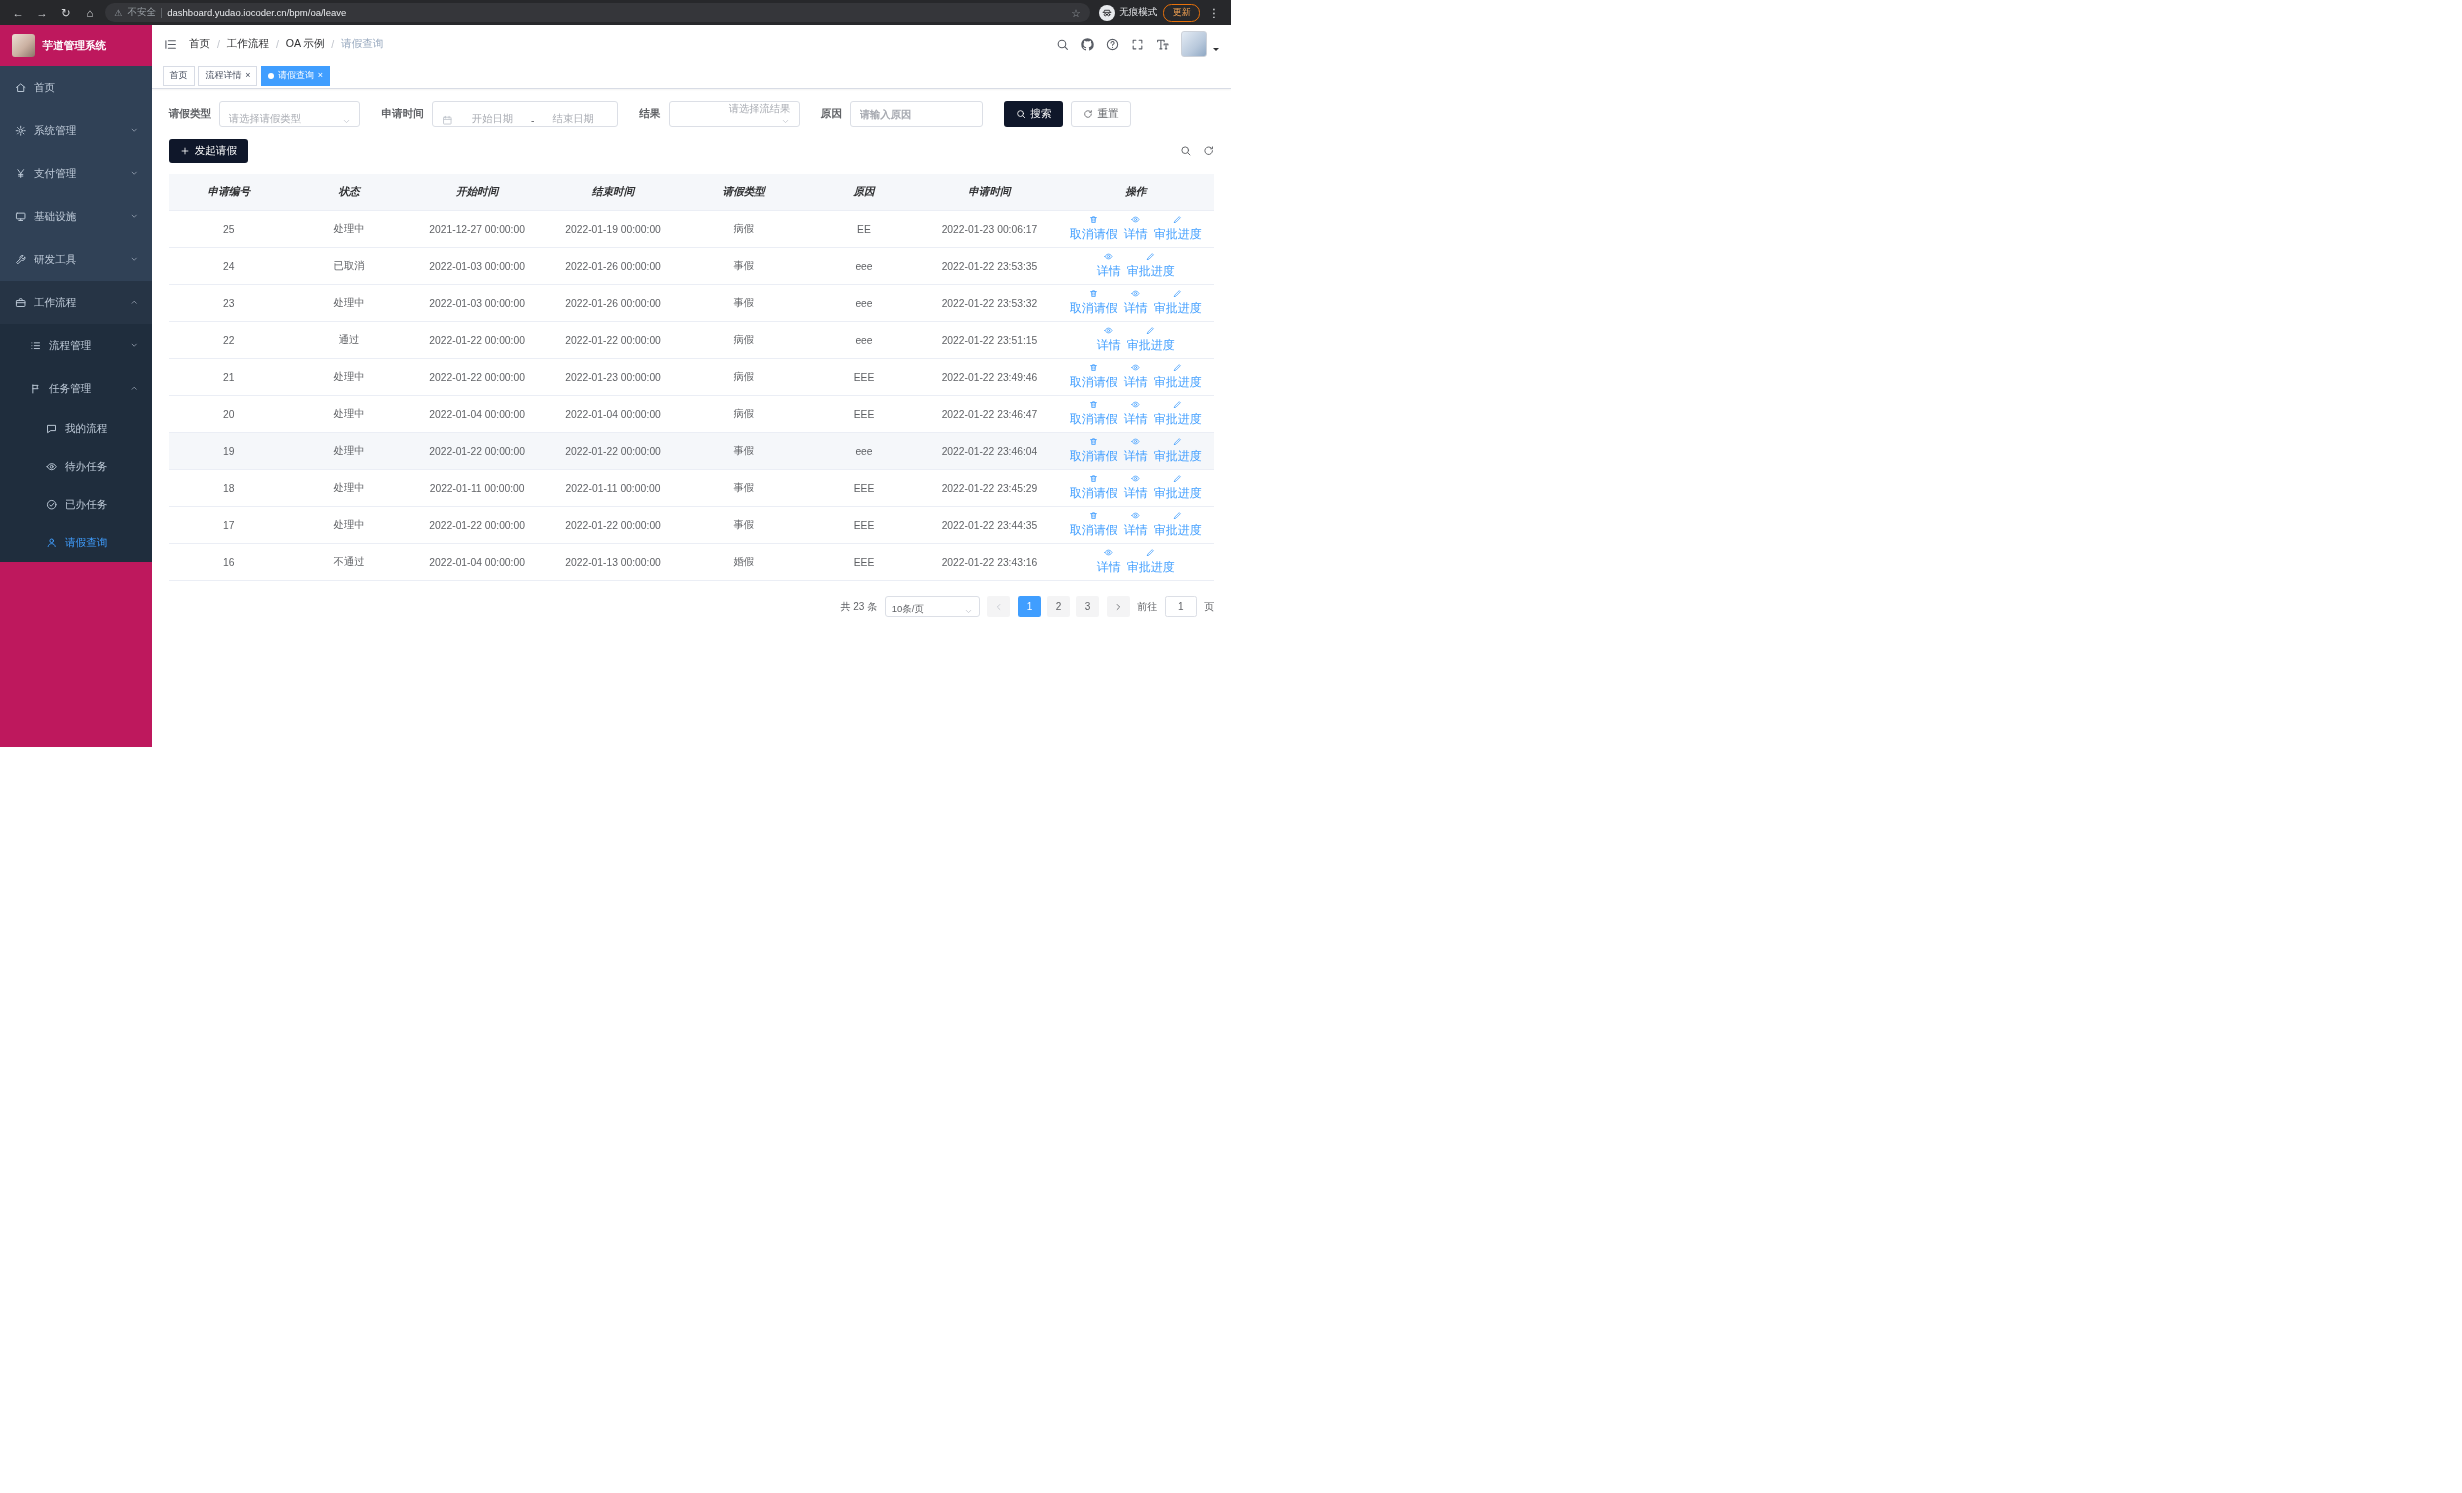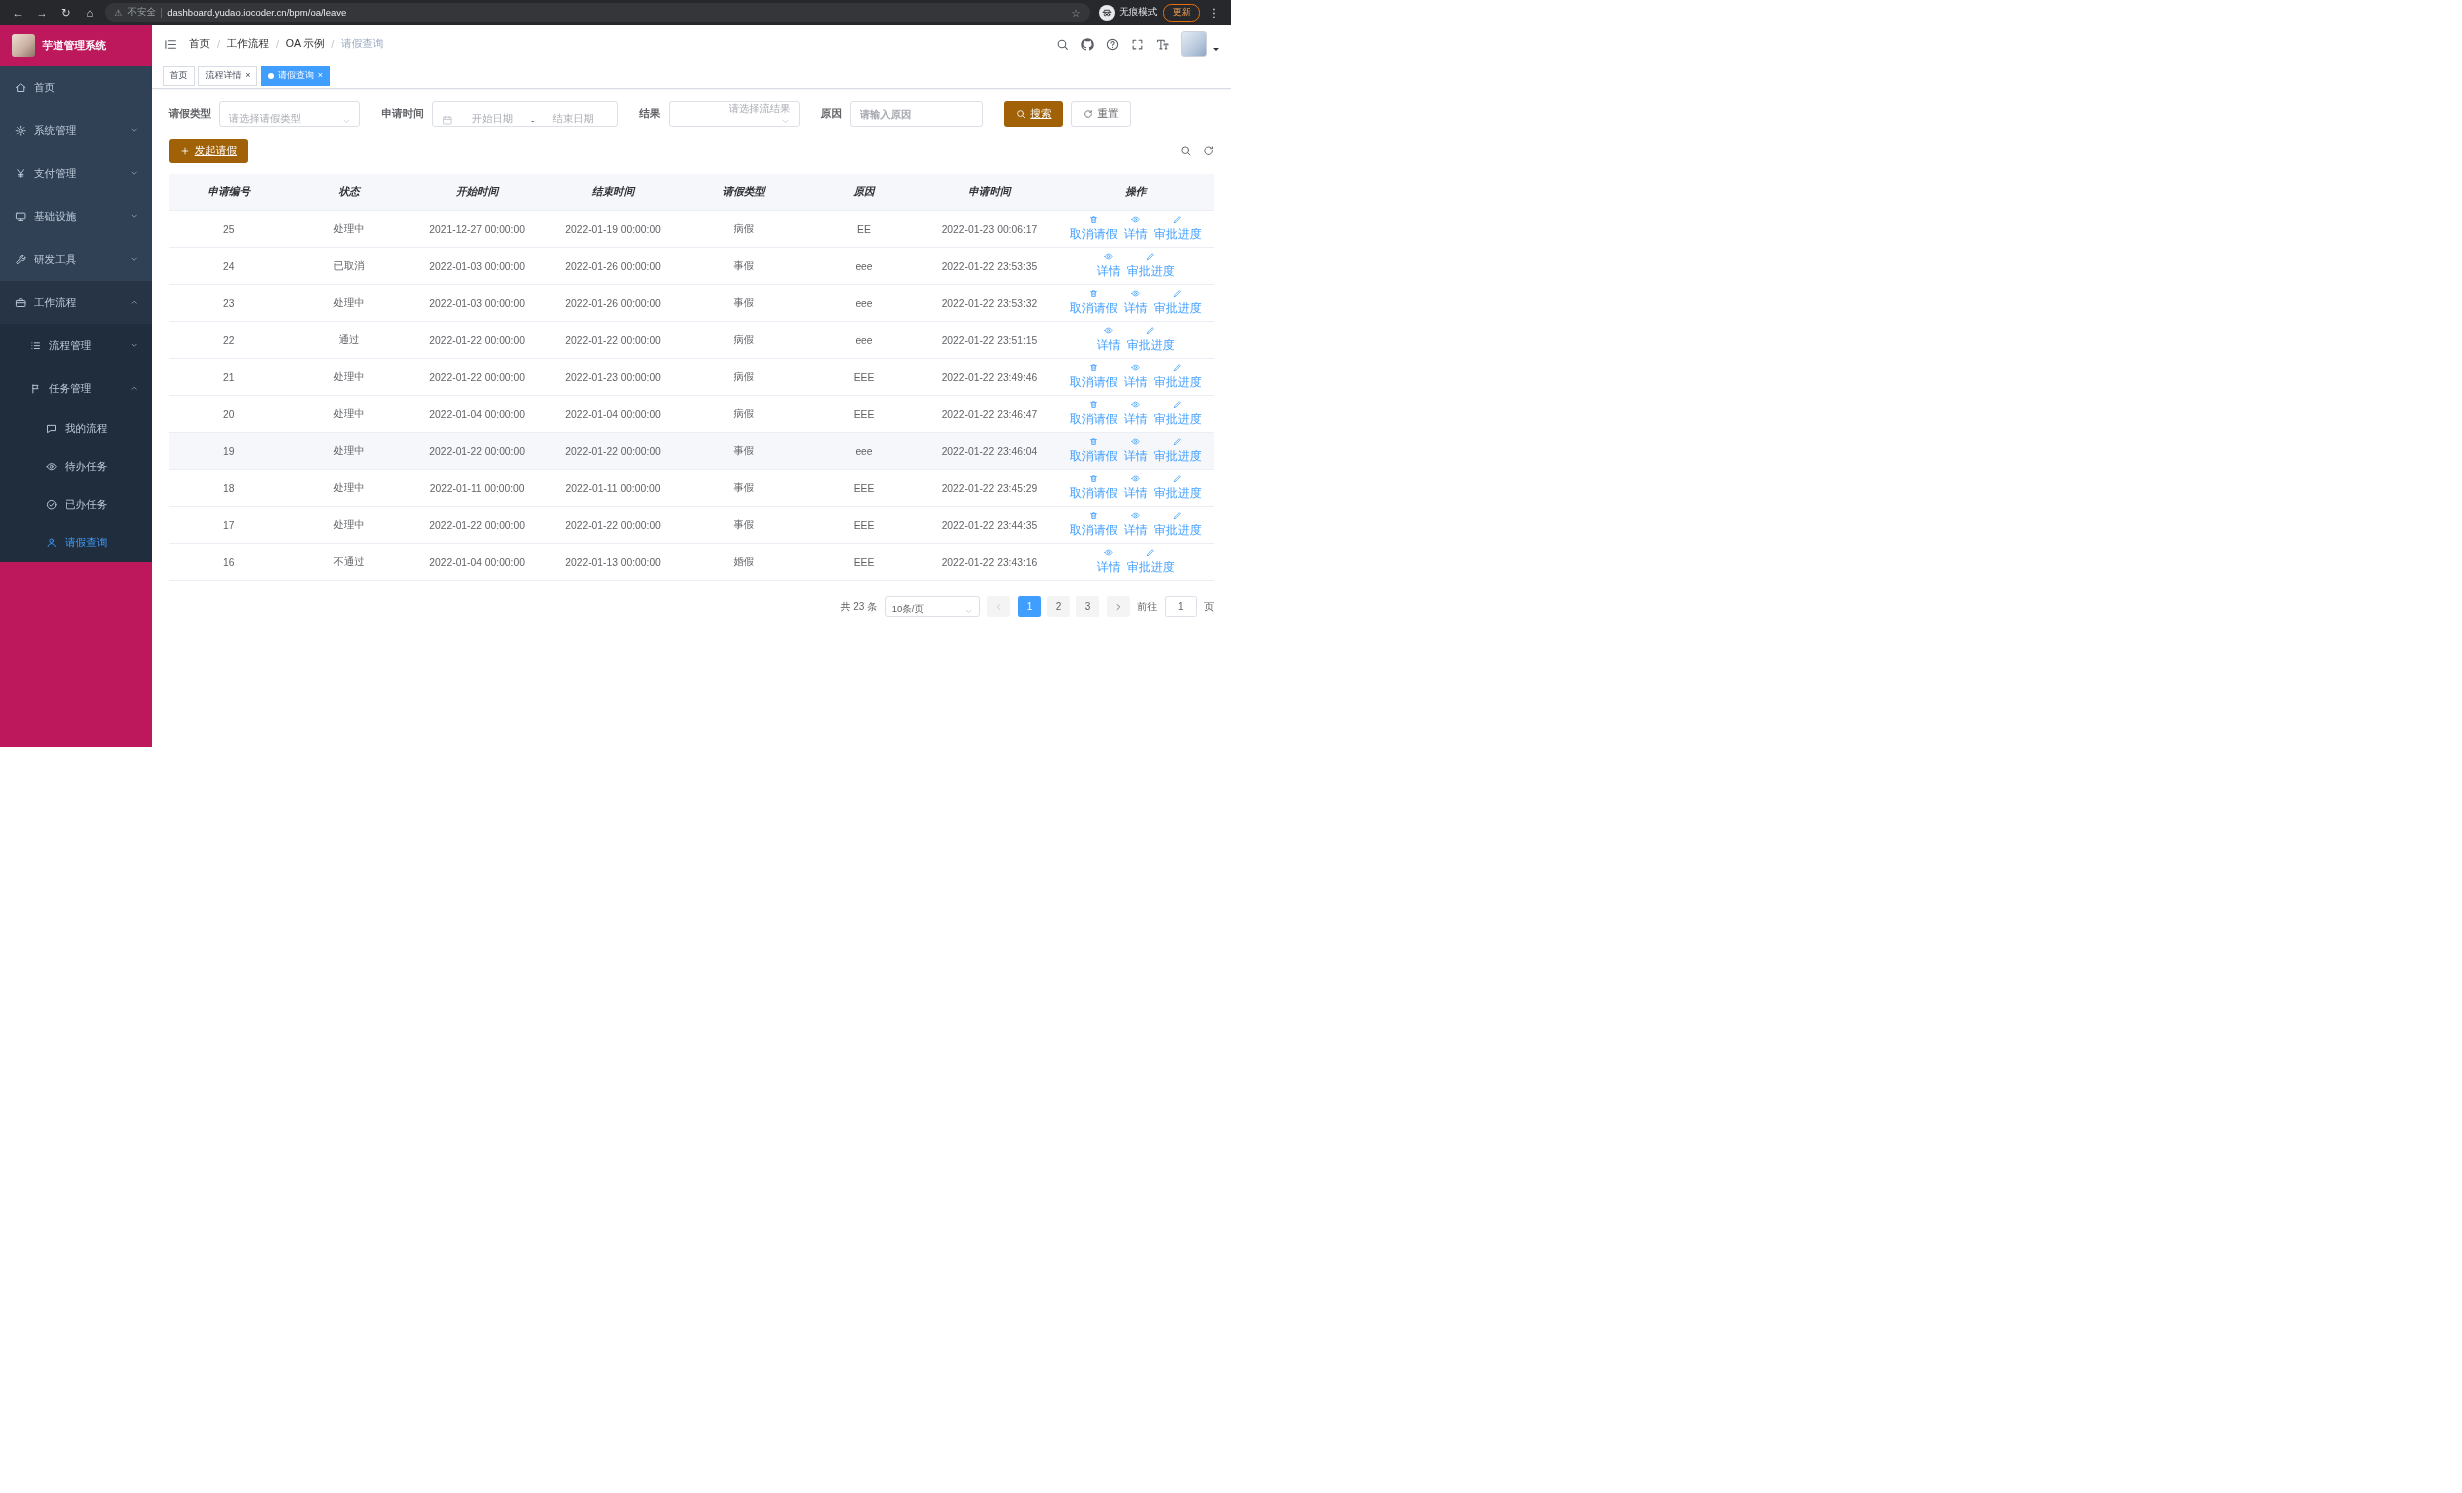--- a/index.html
+++ b/index.html
@@ -71,21 +71,21 @@
   .w185{width:141px;} .w245{width:186px;} .w195{width:131px;flex-direction:column;} .w175{width:133px;font-weight:bold;}
   .sel{justify-content:space-between;}
   .chev{font-size:9px;color:#c0c4cc;}
   .cal{font-size:10.6px;color:#c0c4cc;margin-right:4.6px;}
   .dph{flex:1;text-align:center;}
   .dsep{color:#606266;padding:0 3px;}
   input.ctrl{outline:none;}
   input.ctrl::placeholder{color:#a8abb2;}
   .btn{border:none;height:26px;border-radius:3px;font-size:10.6px;display:inline-flex;align-items:center;gap:4.6px;padding:0 11.4px;font-family:inherit;}
   .btn .ic{font-size:10px;}
-  .btn.primary{background:#a16207;color:#fff;text-decoration:underline;}
+  .btn.primary{background:#0f172a;color:#fff;}
   .btn.plain{background:#fff;border:0.8px solid #dcdfe6;color:#606266;}
   .btn-sep{width:7.6px;}
 
   .toolbar{display:flex;align-items:center;margin-bottom:10.6px;}
   .btn.sm{height:24px;}
   .tb-right{margin-left:auto;display:flex;align-items:center;gap:12px;color:#606266;}
   .tb-ic{font-size:11.4px;}
 
   table.grid{width:100%;border-collapse:collapse;font-size:10.3px;color:#606266;table-layout:fixed;}
   .grid th{background:#f5f7fa;color:#303133;font-weight:700;font-size:10.6px;font-style:italic;}

